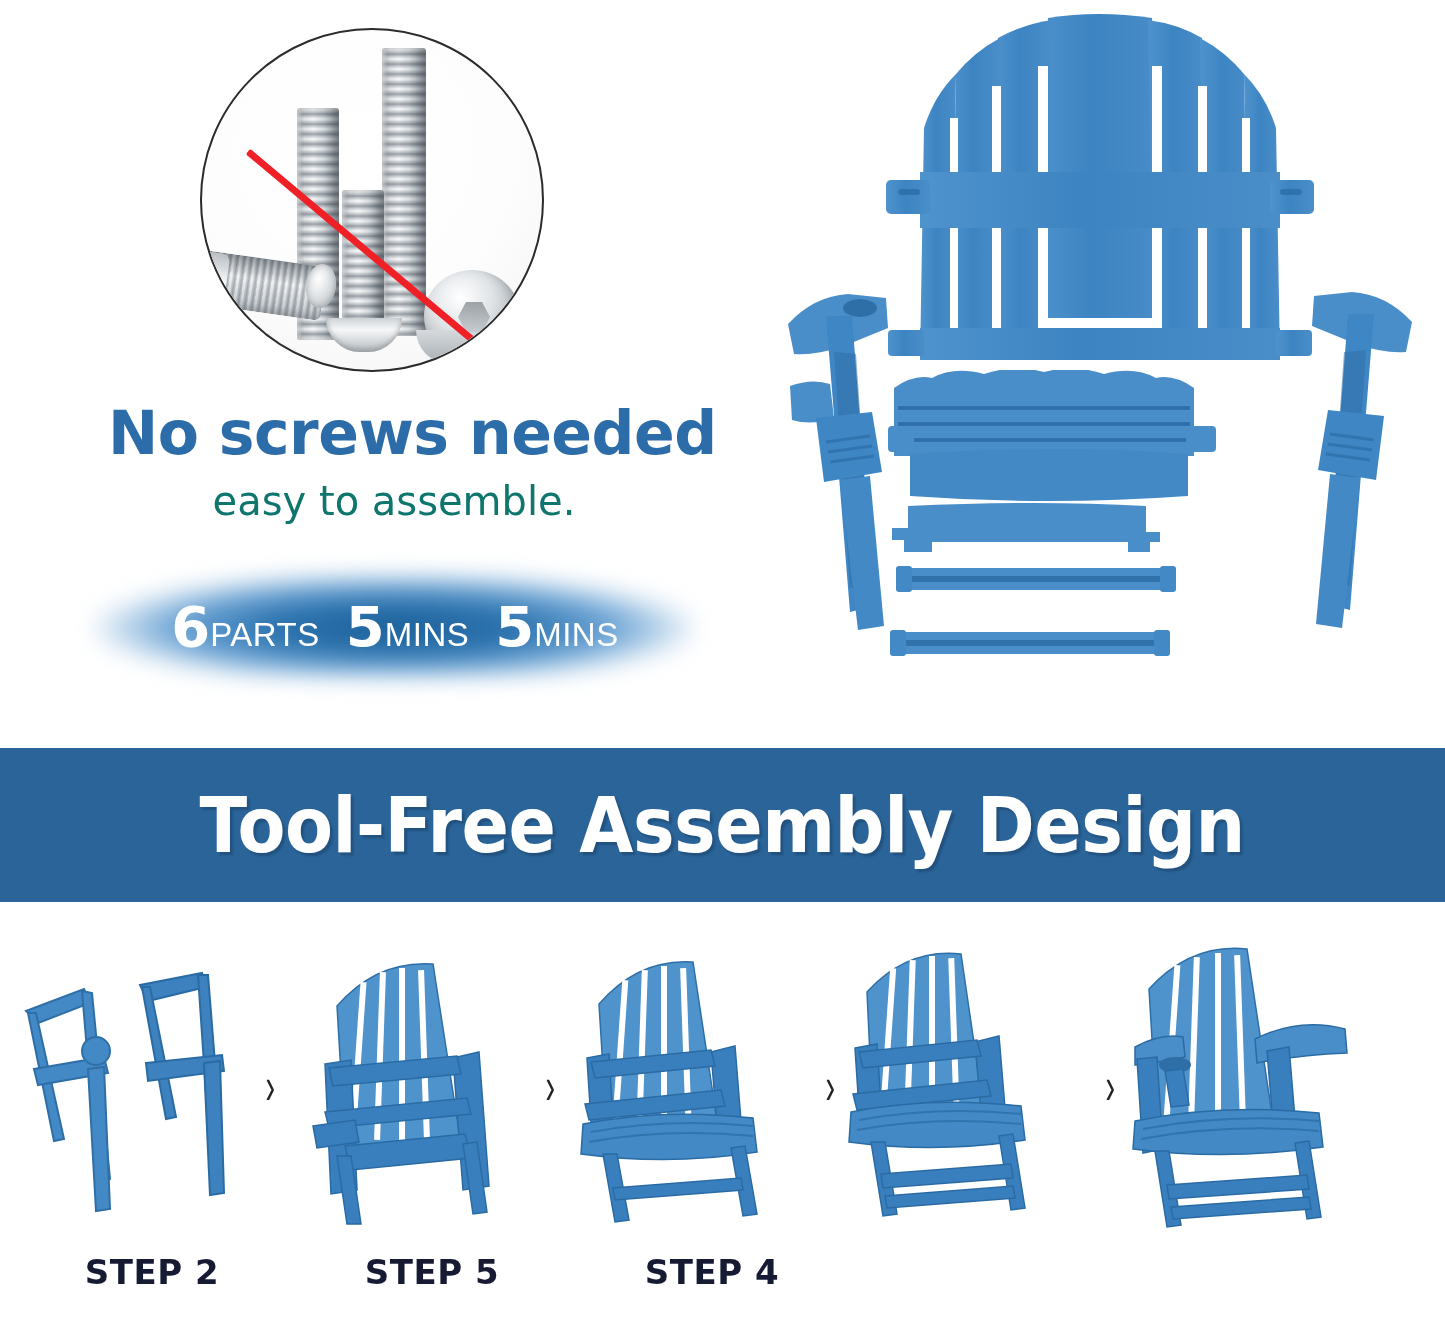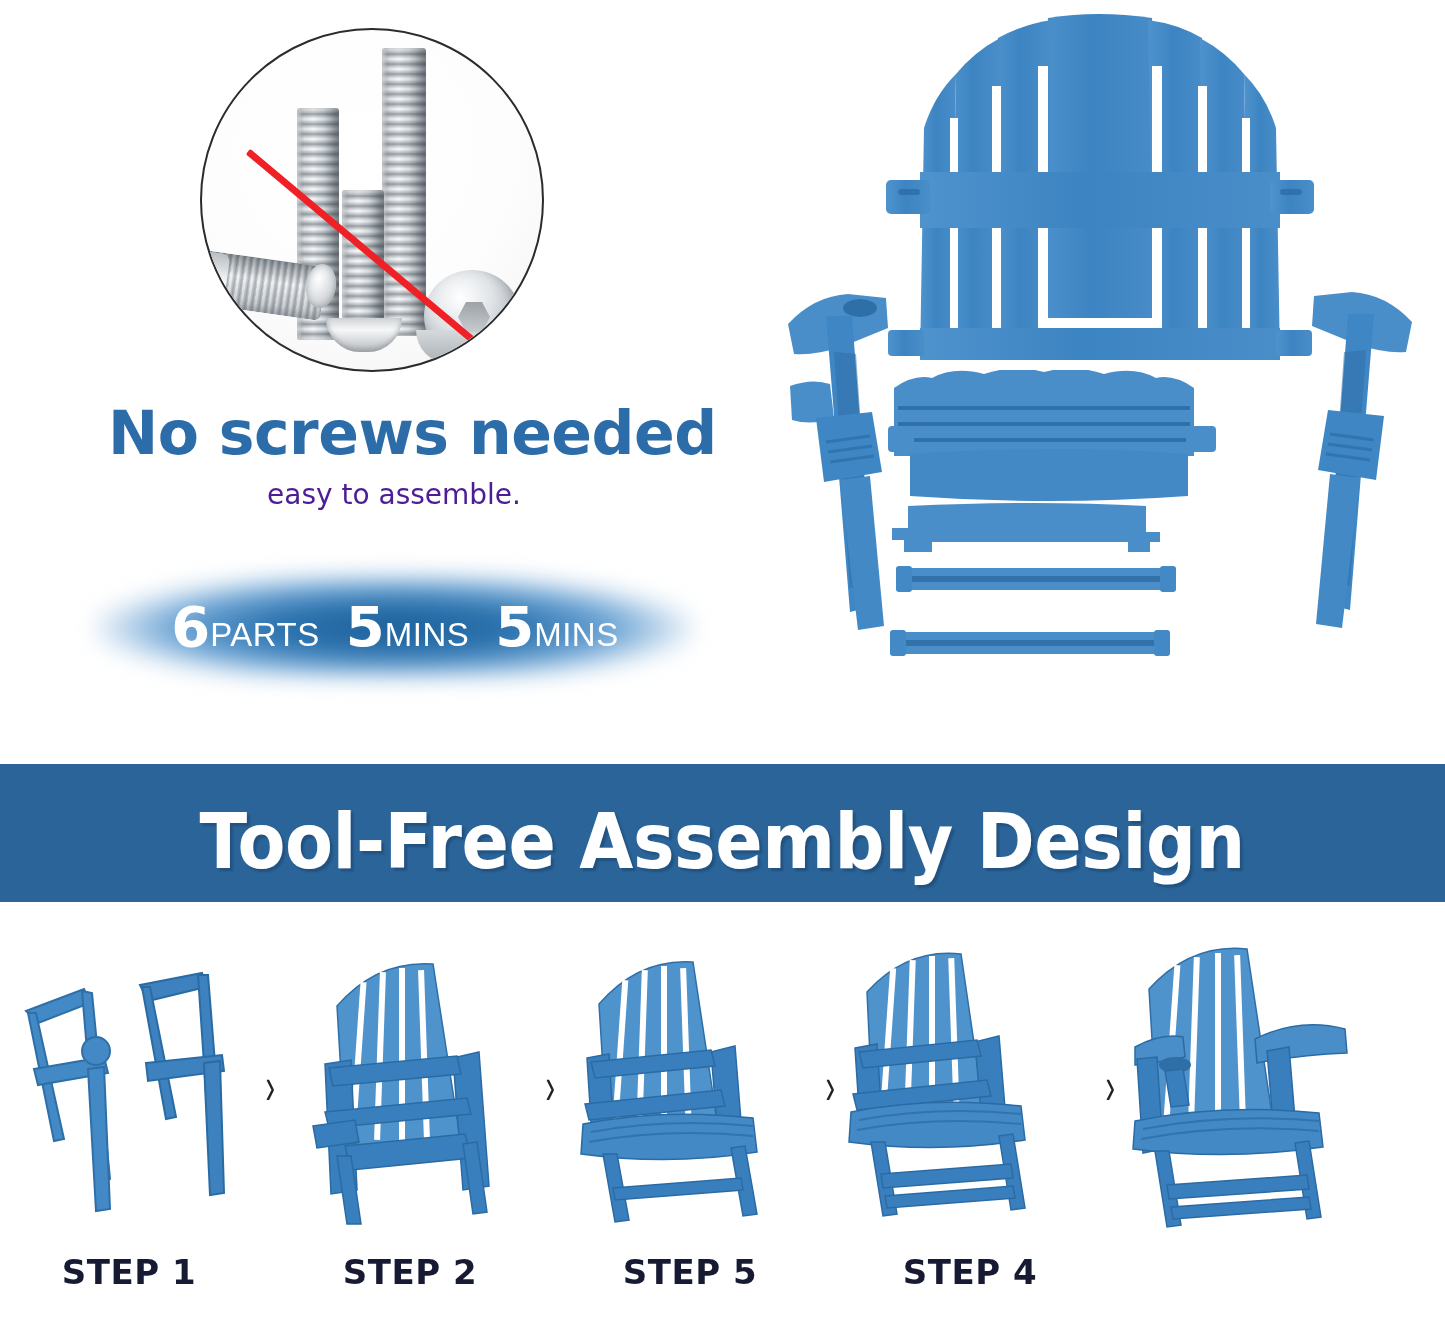--- a/index.html
+++ b/index.html
@@ -87,21 +87,21 @@
   
   .headline{
     position:absolute;left:84px;top:398px;width:620px;text-align:left;
     font-size:60px;font-weight:700;color:#2c6ca8;letter-spacing:-.5px;
     font-family:"DejaVu Sans", sans-serif;
     white-space:nowrap;
     margin-left:24px;
   }
   .subhead{
     position:absolute;left:84px;top:478px;width:620px;text-align:center;
-    font-size:28px;font-weight:400;color:#4c1d95;
+    font-size:40px;font-weight:400;color:#0f766e;
     font-family:"DejaVu Sans", sans-serif;
   }
 
   
   .badge-wrap{position:absolute;left:70px;top:552px;width:650px;height:150px;}
   .badge-blob{
     position:absolute;left:24px;top:24px;width:600px;height:100px;border-radius:56px;
     background:
       radial-gradient(ellipse 52% 58% at 50% 52%, #1d5f99 0%, #2b72ad 40%, #6ba3d4 70%, rgba(190,218,240,0) 100%);
     filter:blur(11px);
@@ -114,21 +114,21 @@
   .stat{display:inline-flex;align-items:baseline;}
   .stat-num{font-size:56px;font-weight:700;font-family:"DejaVu Sans", sans-serif;line-height:1;}
   .stat-lbl{font-size:33px;font-weight:400;font-family:"Liberation Sans", sans-serif;letter-spacing:.5px;line-height:1;margin-top:21px;}
 
   
   .parts{position:absolute;left:760px;top:0;width:685px;height:740px;}
 
   
   .banner{
     position:absolute;left:0;top:748px;width:1445px;height:154px;background:#2a6499;
-    display:flex;align-items:center;justify-content:center;margin-top:16px;
+    display:flex;align-items:center;justify-content:center;
   }
   .banner-title{
     color:#ffffff;font-size:76px;font-weight:700;letter-spacing:-.5px;
     font-family:"DejaVu Sans", sans-serif;white-space:nowrap;
     transform:scaleX(.92);
     text-shadow:3px 3px 2px rgba(20,50,80,.35);
   }
 
   
   .steps{position:absolute;left:0;top:902px;width:1445px;height:426px;background:#ffffff;}
@@ -459,21 +459,20 @@
             <path d="M168 202 l14 -2 l12 76 l-14 2 z"></path>
             <path d="M40 244 l140 -10 l2 14 l-140 10 z"></path>
             <path d="M44 266 l138 -10 l2 12 l-138 10 z"></path>
           </g>
         </svg>
       </div>
 
     </div>
 
     <div class="labels">
-      <div class="step-label" style="width:258px;">STEP 1</div>
       <div style="width:24px;"></div>
       <div class="step-label" style="width:256px;">STEP 2</div>
       <div style="width:24px;"></div>
       <div class="step-label" style="width:256px;">STEP 5</div>
       <div style="width:24px;"></div>
       <div class="step-label" style="width:256px;">STEP 4</div>
       <div style="width:24px;"></div>
     </div>
 
   </div>

